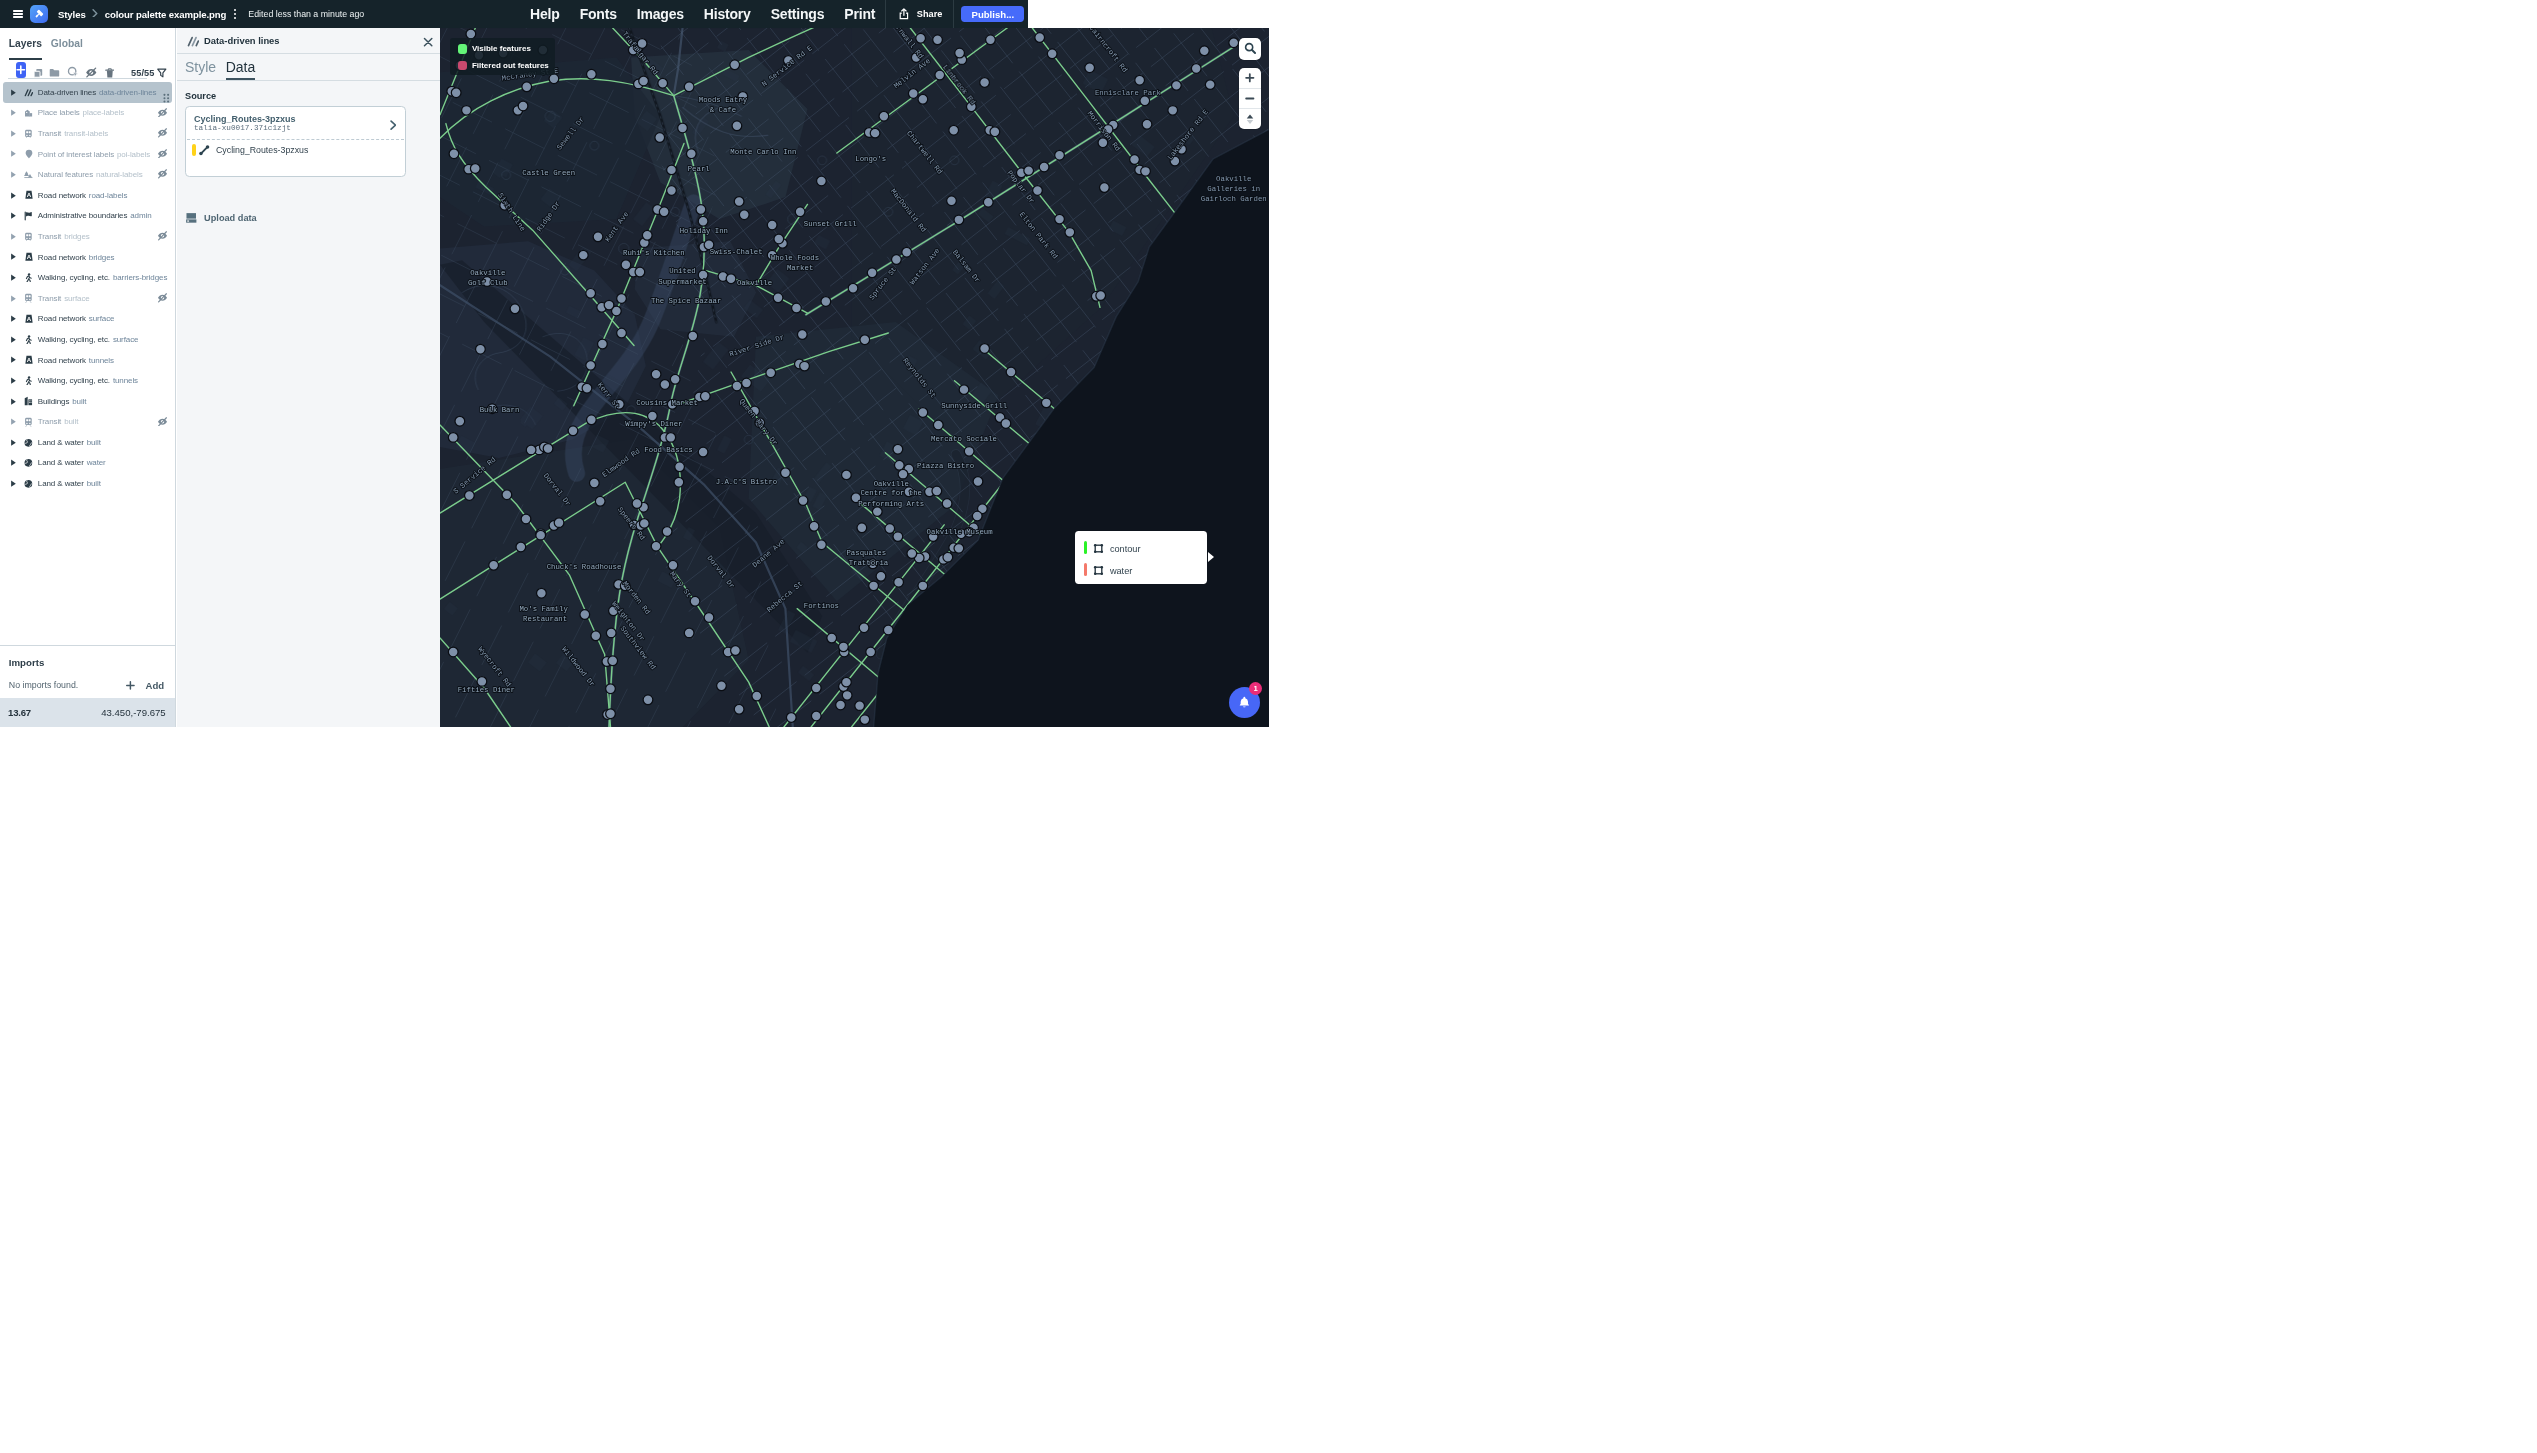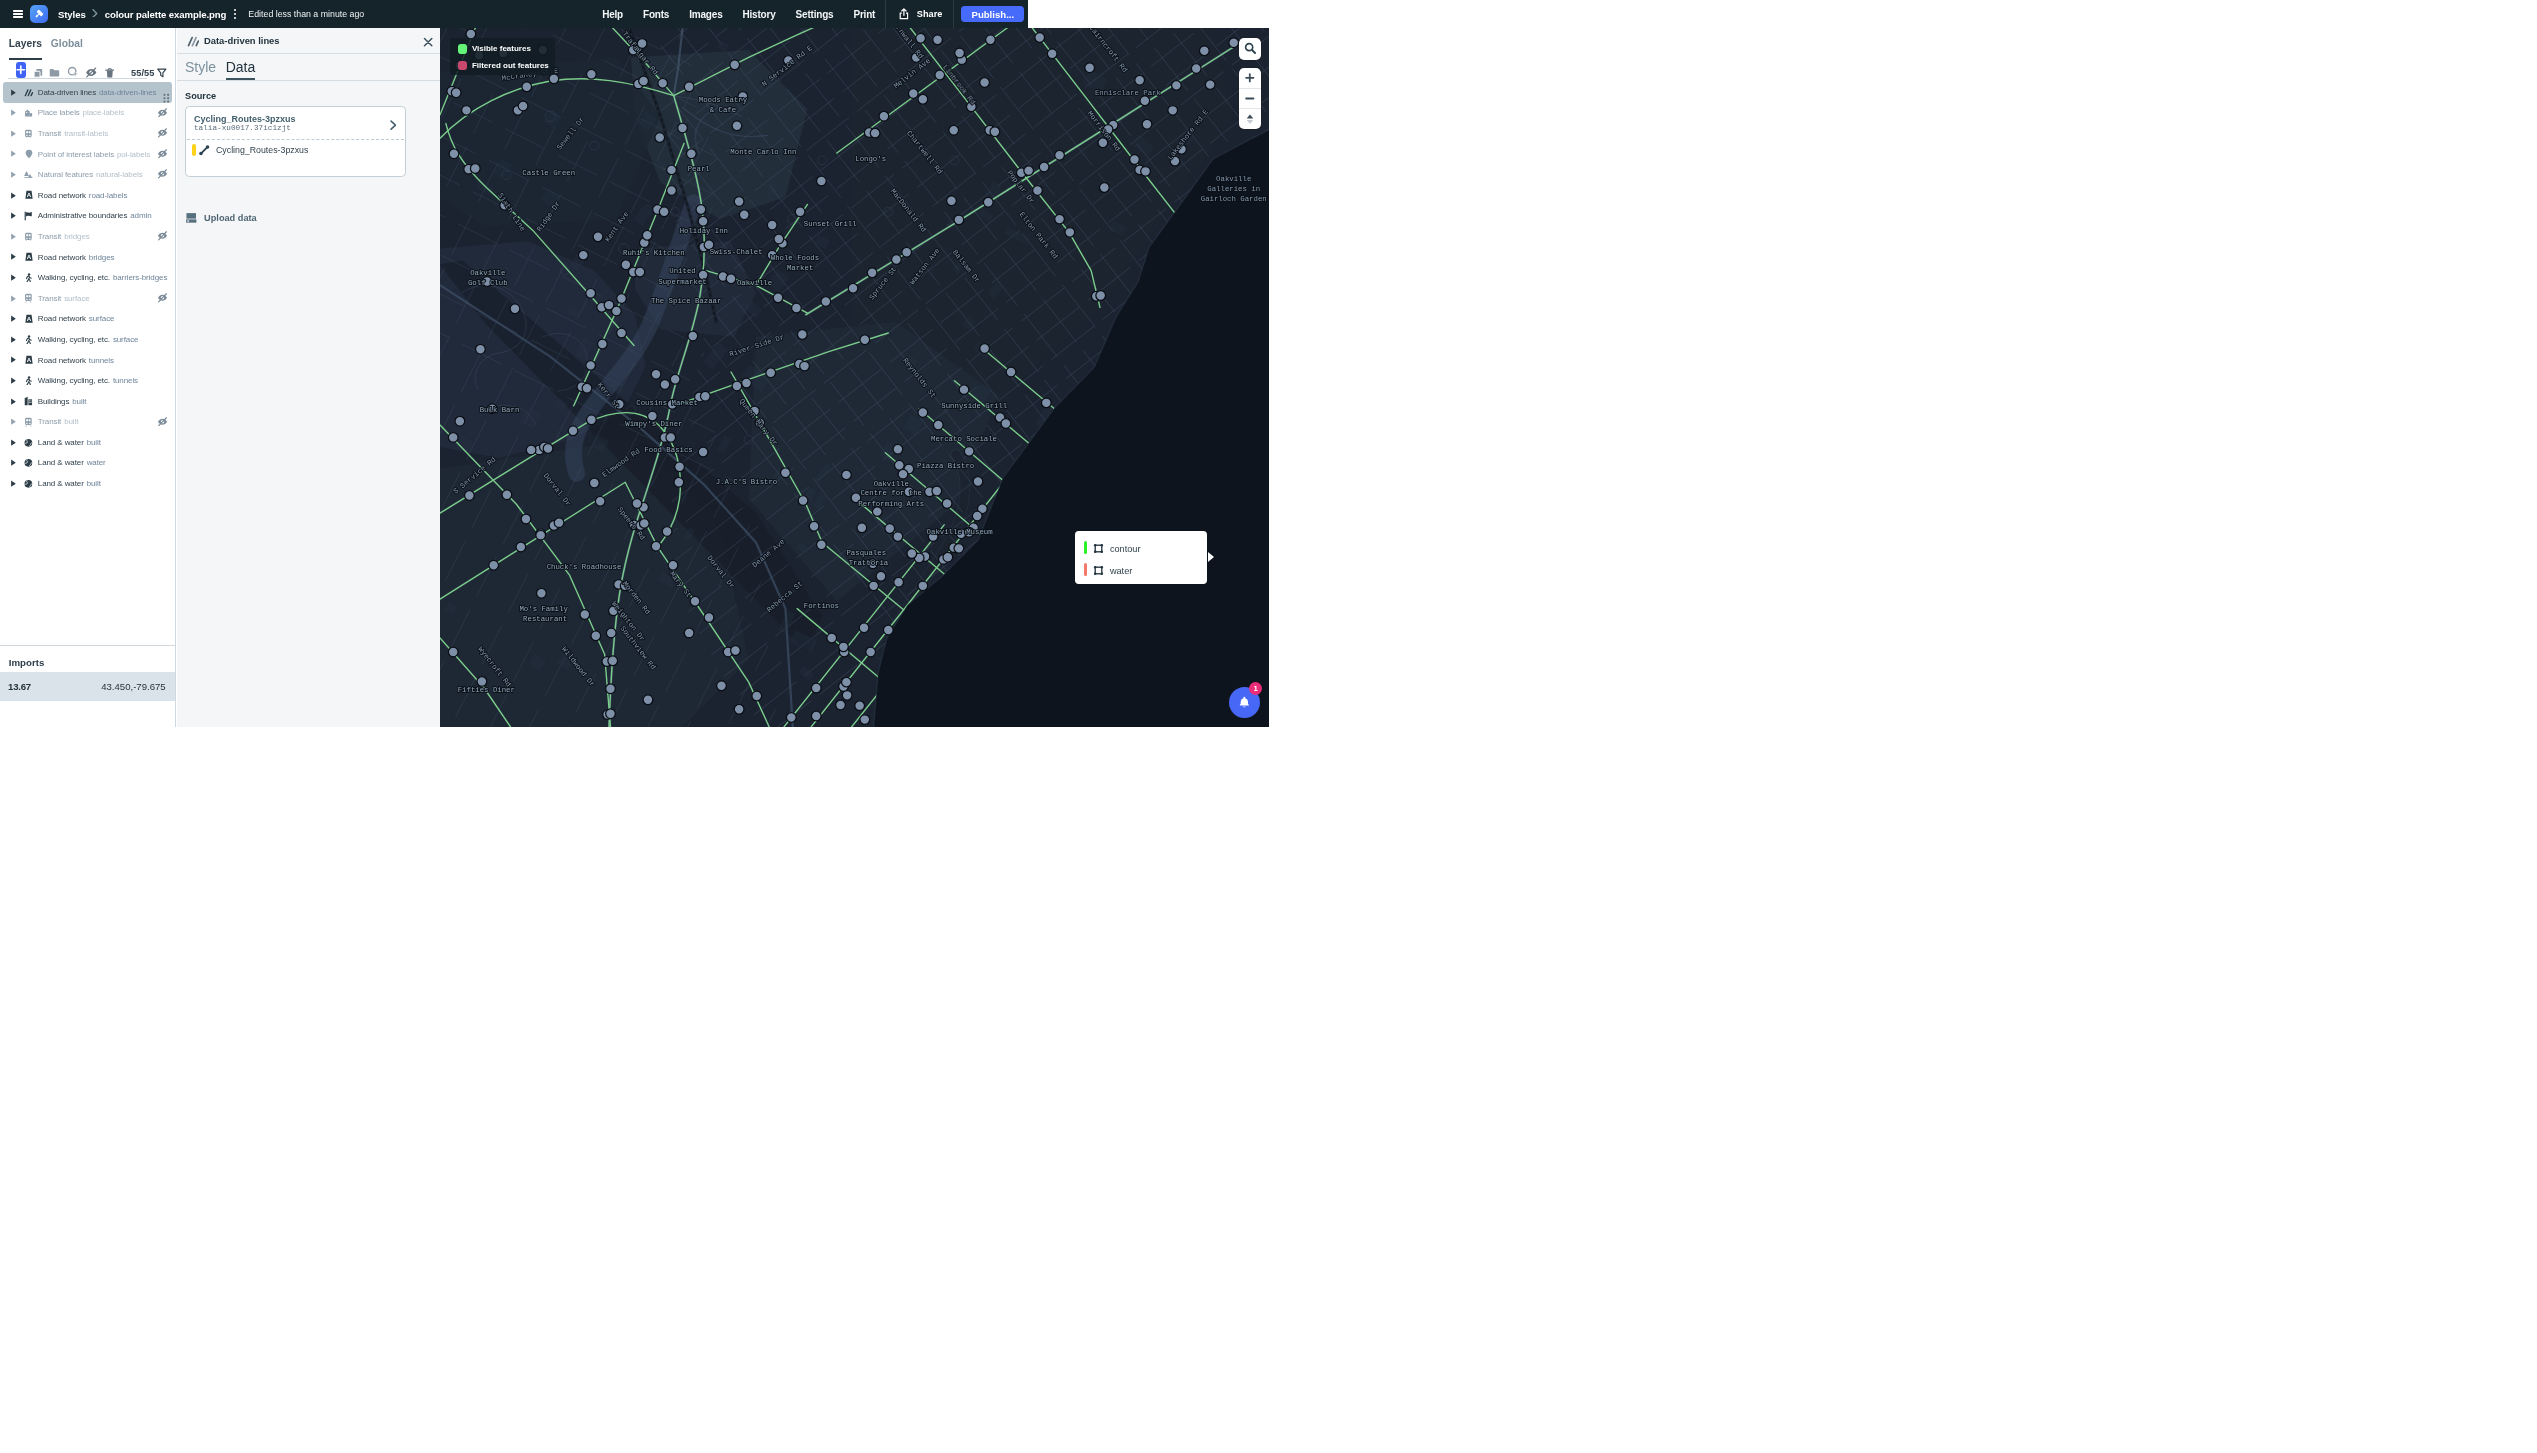--- a/index.html
+++ b/index.html
@@ -8,21 +8,21 @@
 .topbar{position:absolute;left:0;top:0;width:1028px;height:28px;background:#15232a;display:flex;align-items:center;color:#fff}
 .burger{width:9.6px;height:8px;margin-left:13.2px;display:flex;flex-direction:column;justify-content:space-between}
 .burger i{display:block;height:1.8px;background:#fff;border-radius:0.7px}
 .logo{width:17.6px;height:17.6px;margin-left:7.3px;border-radius:5.1px;background:linear-gradient(135deg,#55a4f8,#3e6af0);display:flex;align-items:center;justify-content:center}
 .crumb{margin-left:9.6px;font-size:9.6px;letter-spacing:-0.1px;font-weight:bold;color:#fff}
 .crumbsep{margin:0 6.6px;color:#7d929c;font-size:8.8px}
 .dots3{margin-left:7.3px;display:flex;flex-direction:column;gap:1.8px}
 .dots3 i{width:2.2px;height:2.2px;border-radius:50%;background:#fff}
 .edited{margin-left:12.5px;font-size:8.8px;color:#eef3f4}
 .topmenu{margin-left:auto;display:flex;align-items:center;height:28px}
-.topmenu .mi{font-size:10px;letter-spacing:-0.2px;font-weight:bold;color:#f4f7f8;padding:0 10px}
+.topmenu .mi{font-size:14px;letter-spacing:-0.2px;font-weight:bold;color:#f4f7f8;padding:0 10px}
 .tdiv{width:0.7px;height:28px;background:#2c3b42}
 .share{display:flex;align-items:center;gap:6.6px;padding:0 10.3px 0 12.5px;font-size:9.2px;font-weight:bold}
 .pub{width:63px;height:16px;background:#466bfa;border-radius:3.7px;color:#fff;
      font-size:9.6px;font-weight:bold;display:flex;align-items:center;justify-content:center}
 
 .side{position:absolute;left:0;top:28px;width:176px;height:699px;background:#fff;border-right:0.7px solid #cfd8de;overflow:hidden}
 .tabs{display:flex;gap:8.8px;padding:9.6px 0 0 8.8px;font-size:10.3px;font-weight:bold}
 .tabs .on{color:#33424d;border-bottom:2.2px solid #2c3d47;padding-bottom:9px}
 .tabs .off{color:#7d8f9b}
 .ltool{position:absolute;left:8px;top:28px;width:139px;height:23px;border-bottom:0.7px solid #cfd8de;display:flex;align-items:flex-end}
@@ -39,21 +39,21 @@
 .lrow.dim .nm{color:#8e9dab}
 .lrow.dim .id{color:#b4c0ca}
 .lrow .eyeoff{position:absolute;right:8px;top:5.1px}
 .selrow{position:absolute;left:2.9px;right:3.7px;top:0;bottom:0;background:#b5c3cd;border-radius:2.9px}
 .lrow .inner{position:relative;display:flex;align-items:center;width:100%}
 
 .imports{position:absolute;left:0;top:617px;width:176px;border-top:0.7px solid #cfd8de;background:#fff}
 .imports h3{margin:11px 0 0 8.8px;font-size:9.7px;color:#2e3e49}
 .improw{display:flex;align-items:center;margin:11.8px 11.8px 0 8.8px;font-size:8.8px;color:#53646f}
 .addlink{margin-left:auto;font-weight:bold;font-size:9.6px;color:#445864;display:flex;align-items:center;gap:11px}
-.status{position:absolute;left:0;top:644px;width:176px;height:29px;background:#dbe3ea;
+.status{position:absolute;left:0;top:670px;width:176px;height:29px;background:#dbe3ea;
         font-size:9.6px;color:#25333d;display:flex;align-items:center}
 .status .z{margin-left:8px;font-weight:bold;letter-spacing:-0.2px}
 .status .ll{margin-left:auto;margin-right:10.3px}
 
 .panel{position:absolute;left:177px;top:28px;width:263px;height:699px;background:#f4f6f8}
 .phead{position:absolute;left:0;top:0;width:263px;height:26.4px;border-bottom:0.7px solid #d5dde2;display:flex;align-items:center}
 .phead .ttl{margin-left:27px;font-size:9.4px;font-weight:bold;color:#22333d}
 .ptabs{position:absolute;left:0;top:26.4px;width:263px;height:26.4px;border-bottom:0.7px solid #d5dde2;display:flex;align-items:center;font-size:14px}
 .ptabs .s1{margin-left:8px;color:#7e929e}
 .ptabs .s2{margin-left:9.6px;color:#22333d;position:relative;height:26.4px;display:flex;align-items:center}

